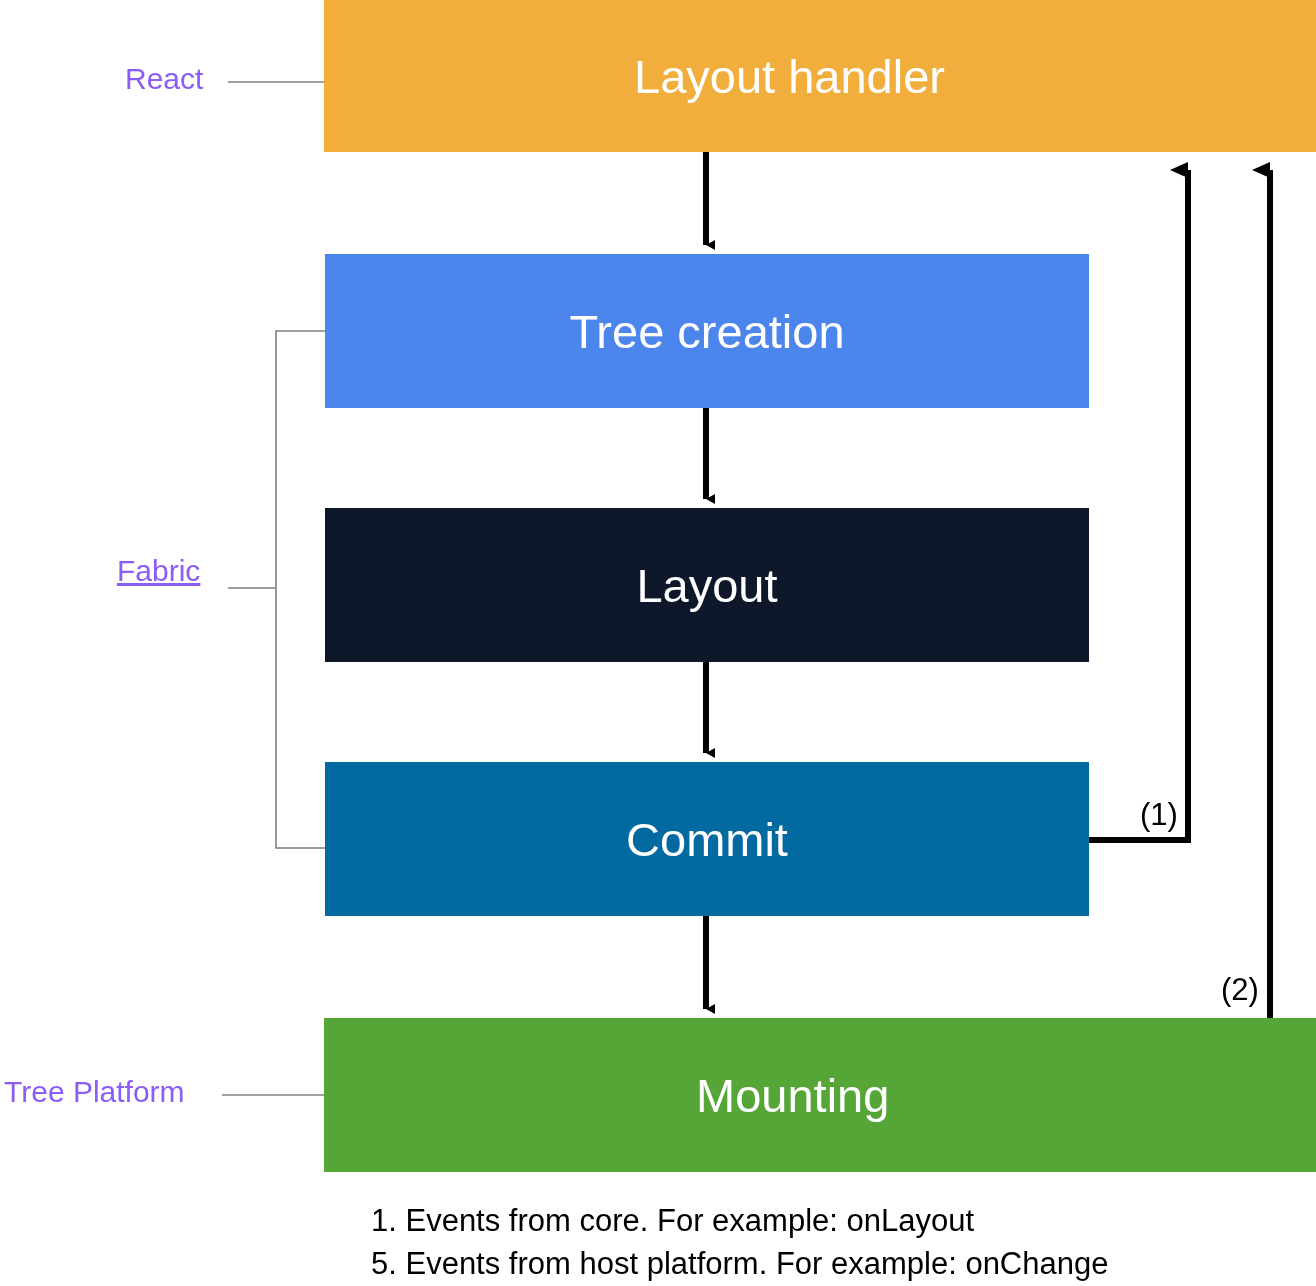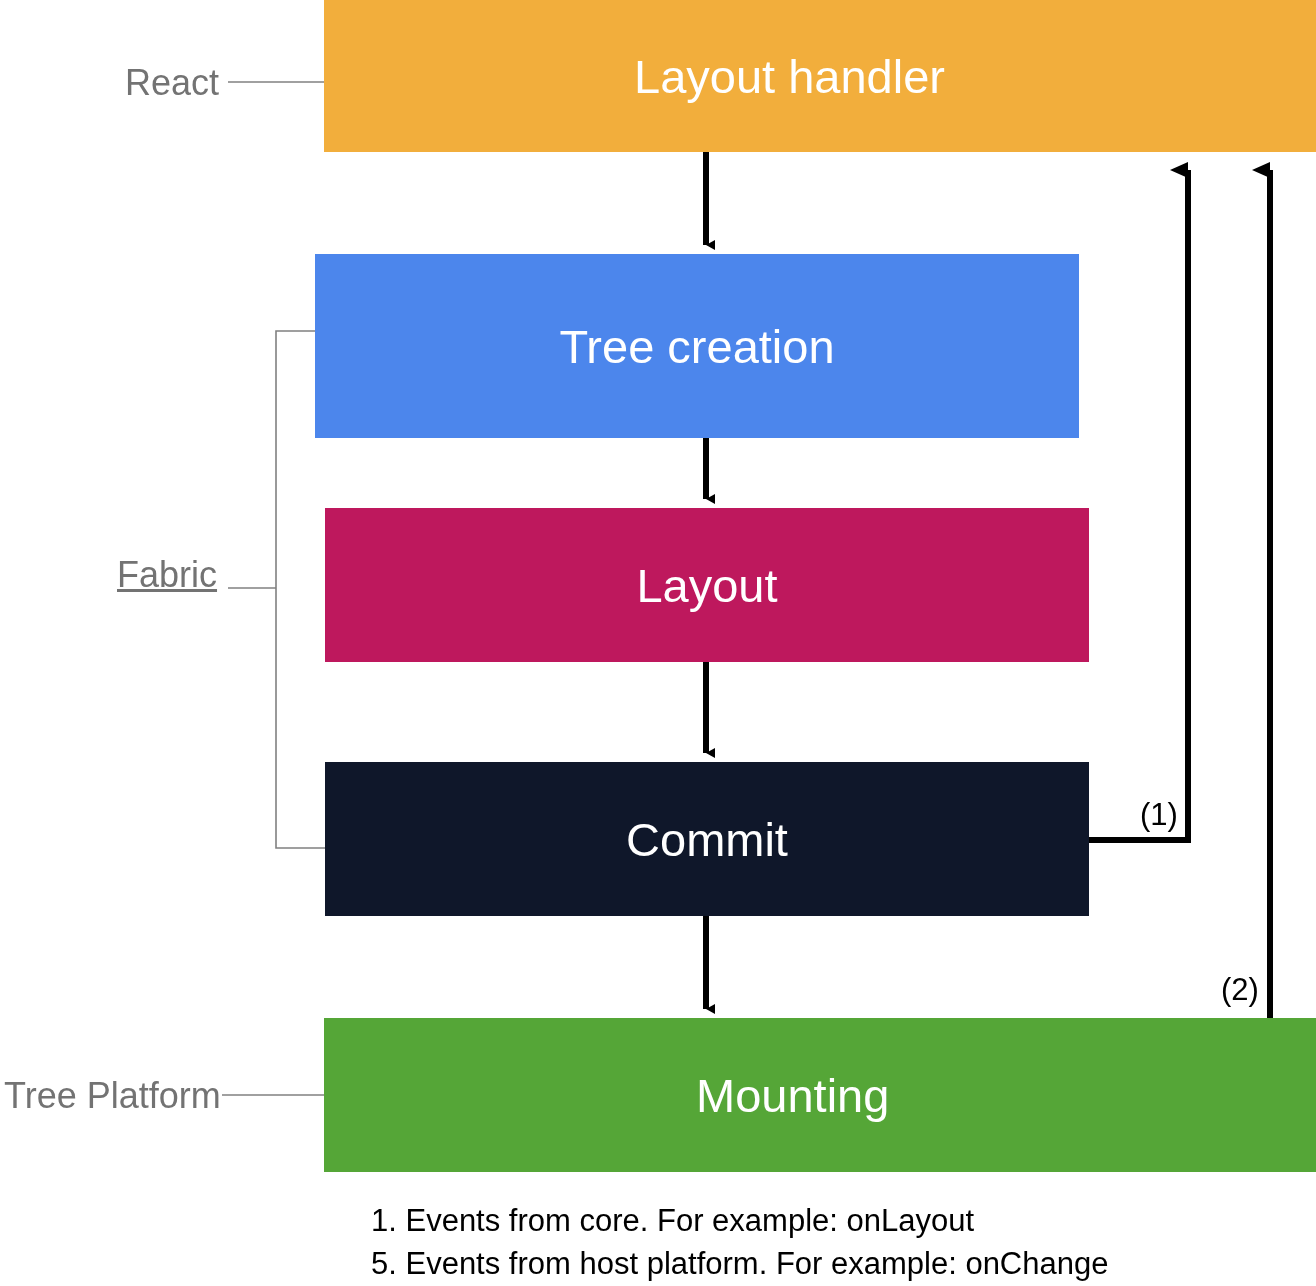--- a/index.html
+++ b/index.html
@@ -37,59 +37,59 @@
     top: 0px;
     width: 1000px;
     height: 152px;
     background: #F2AE3C;
     font-size: 47px;
     justify-content: flex-start;
     padding-left: 310px;
     box-sizing: border-box;
   }
   #box-tree-creation {
-    left: 315px;
+    left: 325px;
     top: 254px;
     width: 764px;
-    height: 184px;
+    height: 154px;
     background: #4C86EC;
     font-size: 47px;
   }
   #box-layout {
     left: 325px;
     top: 508px;
     width: 764px;
     height: 154px;
-    background: #be185d;
+    background: #0f172a;
     font-size: 47px;
   }
   #box-commit {
     left: 325px;
     top: 762px;
     width: 764px;
     height: 154px;
-    background: #0f172a;
+    background: #0369a1;
     font-size: 47px;
   }
   #box-mounting {
     left: 324px;
     top: 1018px;
     width: 1000px;
     height: 154px;
     background: #55A637;
     font-size: 47px;
     justify-content: flex-start;
     padding-left: 372px;
     box-sizing: border-box;
   }
   .side-label {
     position: absolute;
-    color: #737373;
+    color: #8b5cf6;
     font-family: "Liberation Sans", sans-serif;
-    font-size: 36px;
+    font-size: 30px;
     white-space: nowrap;
     z-index: 3;
   }
   #label-react { left: 125px; top: 62px; }
   #label-fabric { left: 117px; top: 554px; text-decoration: underline; }
   #label-host-platform { left: 4px; top: 1075px; }
   .ref-label {
     position: absolute;
     color: #000000;
     font-family: "Liberation Sans", sans-serif;

